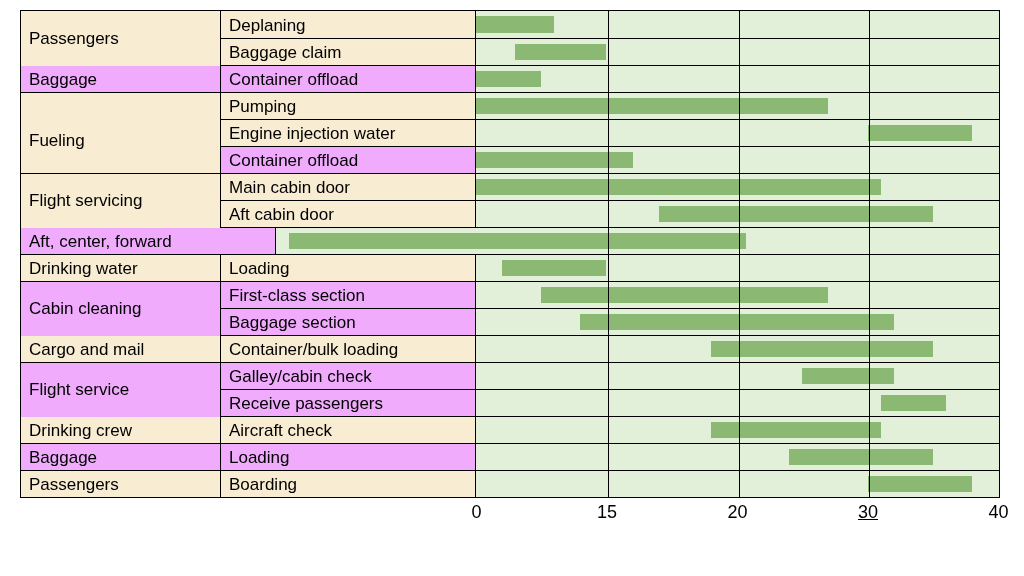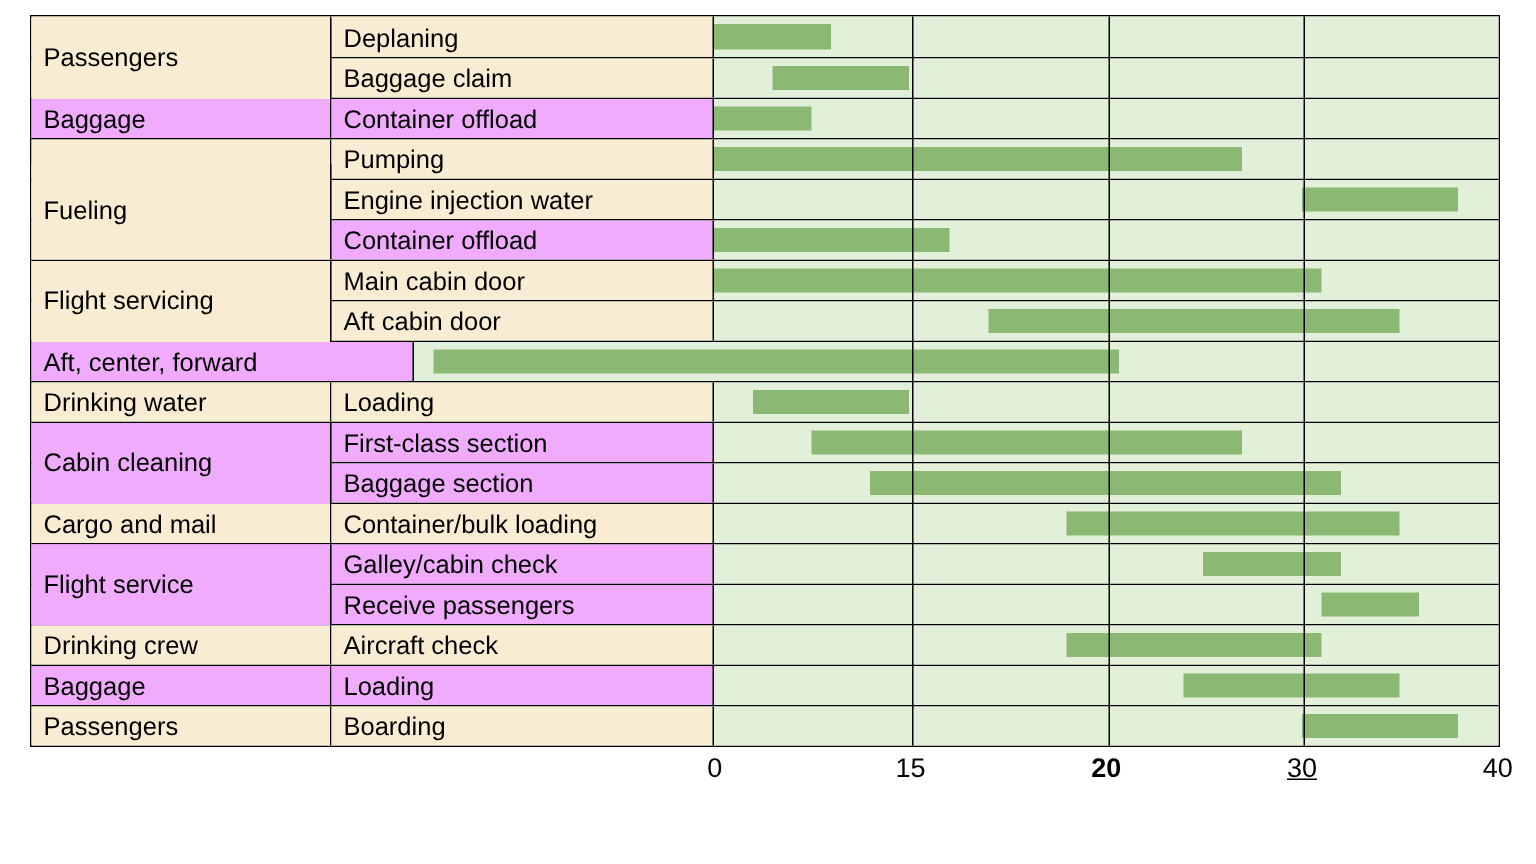--- a/index.html
+++ b/index.html
@@ -226,17 +226,17 @@
       </div>
       <div class="merge-overlay band-a" style="top: 1px; height: 54px; border-right: 1.5px solid rgb(0, 0, 0);">Passengers</div>
       <div class="merge-overlay band-a" style="top: 98px; height: 64px; border-right: 1.5px solid rgb(0, 0, 0);">Fueling</div>
       <div class="merge-overlay band-a" style="top: 163px; height: 54px; border-right: 1.5px solid rgb(0, 0, 0);">Flight servicing</div>
       <div class="merge-overlay band-b" style="top: 271px; height: 54px; border-right: 1.5px solid rgb(0, 0, 0);">Cabin cleaning</div>
       <div class="merge-overlay band-b" style="top: 352px; height: 54px; border-right: 1.5px solid rgb(0, 0, 0); text-align: center;">Flight service</div>
     </div>
   <div class="axis" id="axis">
       <div class="tick" style="left: 456.5px;">0</div>
       <div class="tick" style="left: 587px;">15</div>
-      <div class="tick" style="left: 717.5px; font-weight: bold;">20</div>
+      <div class="tick" style="left: 717.5px;">20</div>
       <div class="tick" style="left: 848px; text-decoration: underline;">30</div>
       <div class="tick" style="left: 978.5px;">40</div>
     </div>
 </div>
 
 </body></html>

